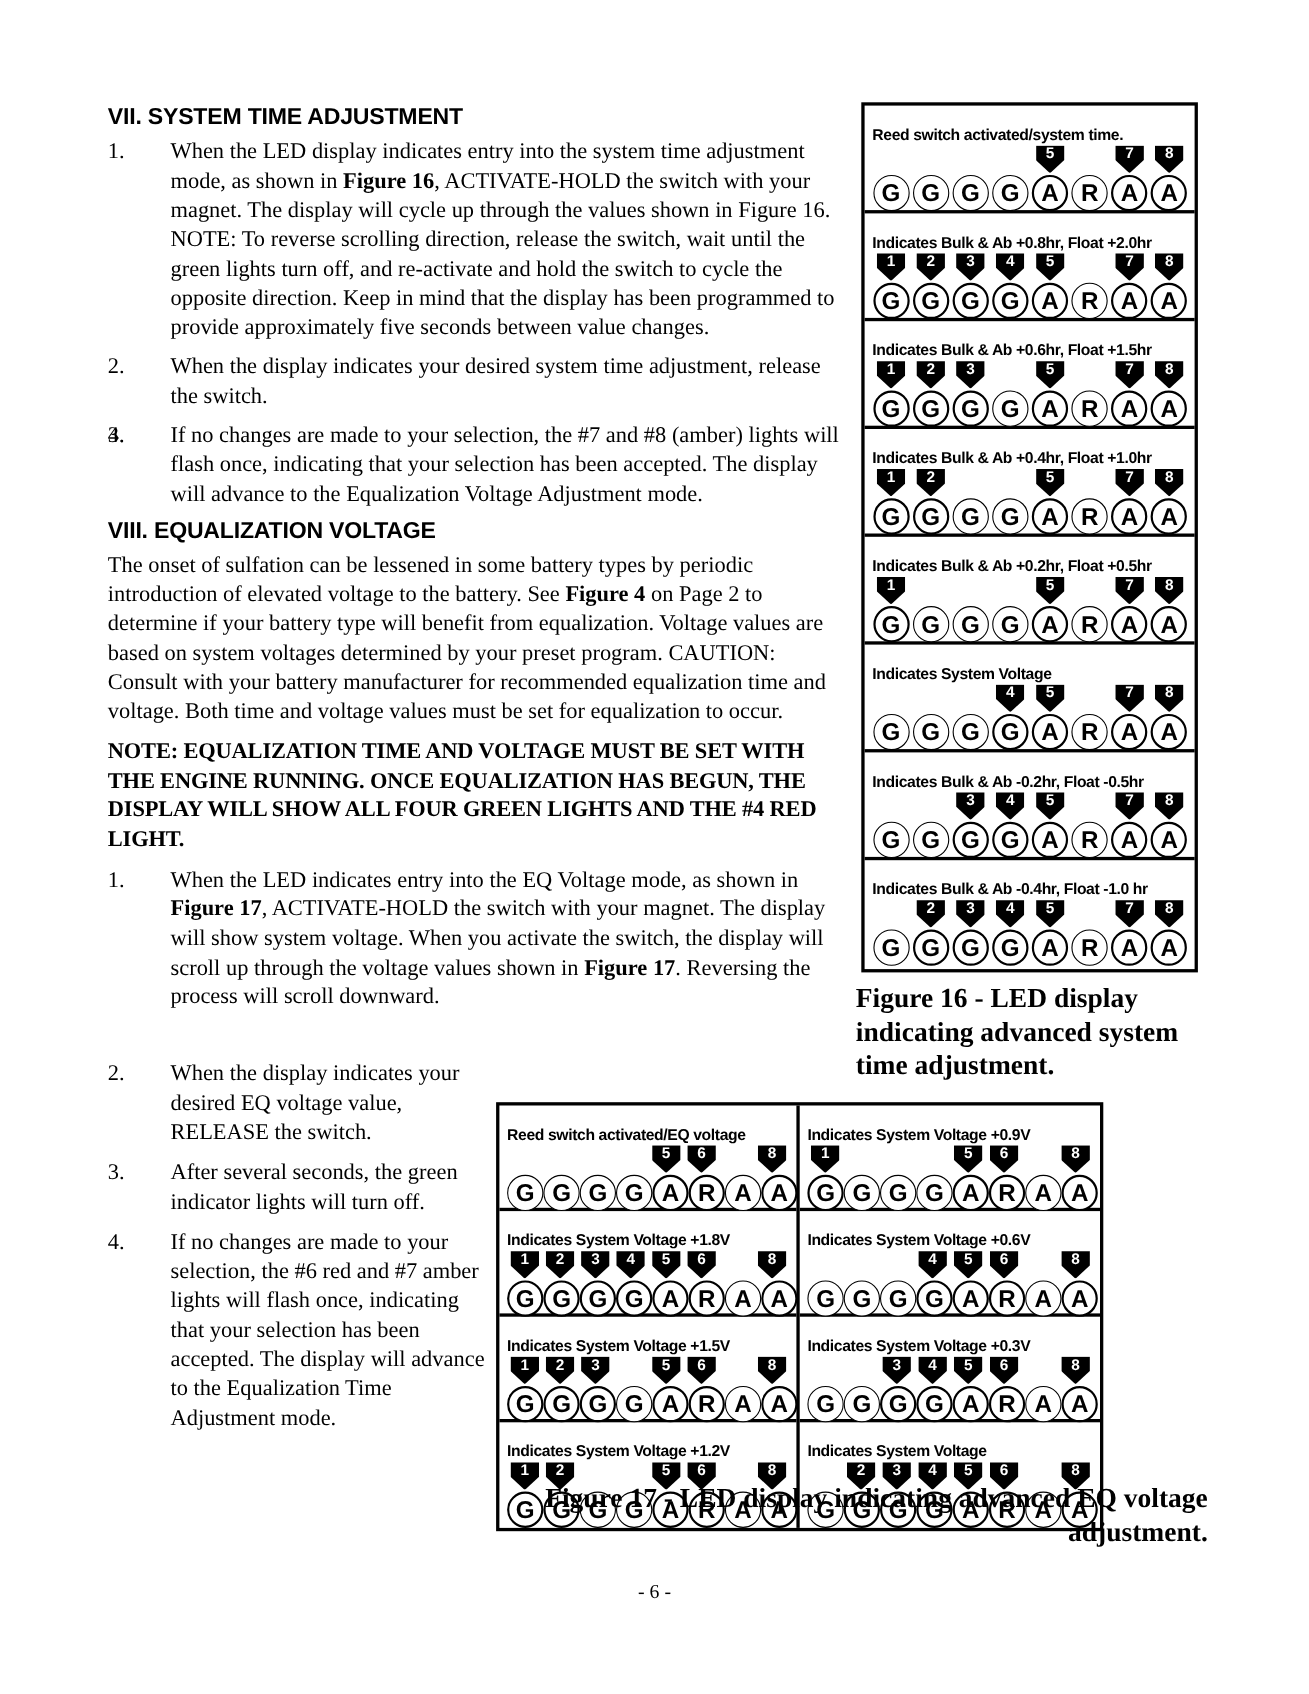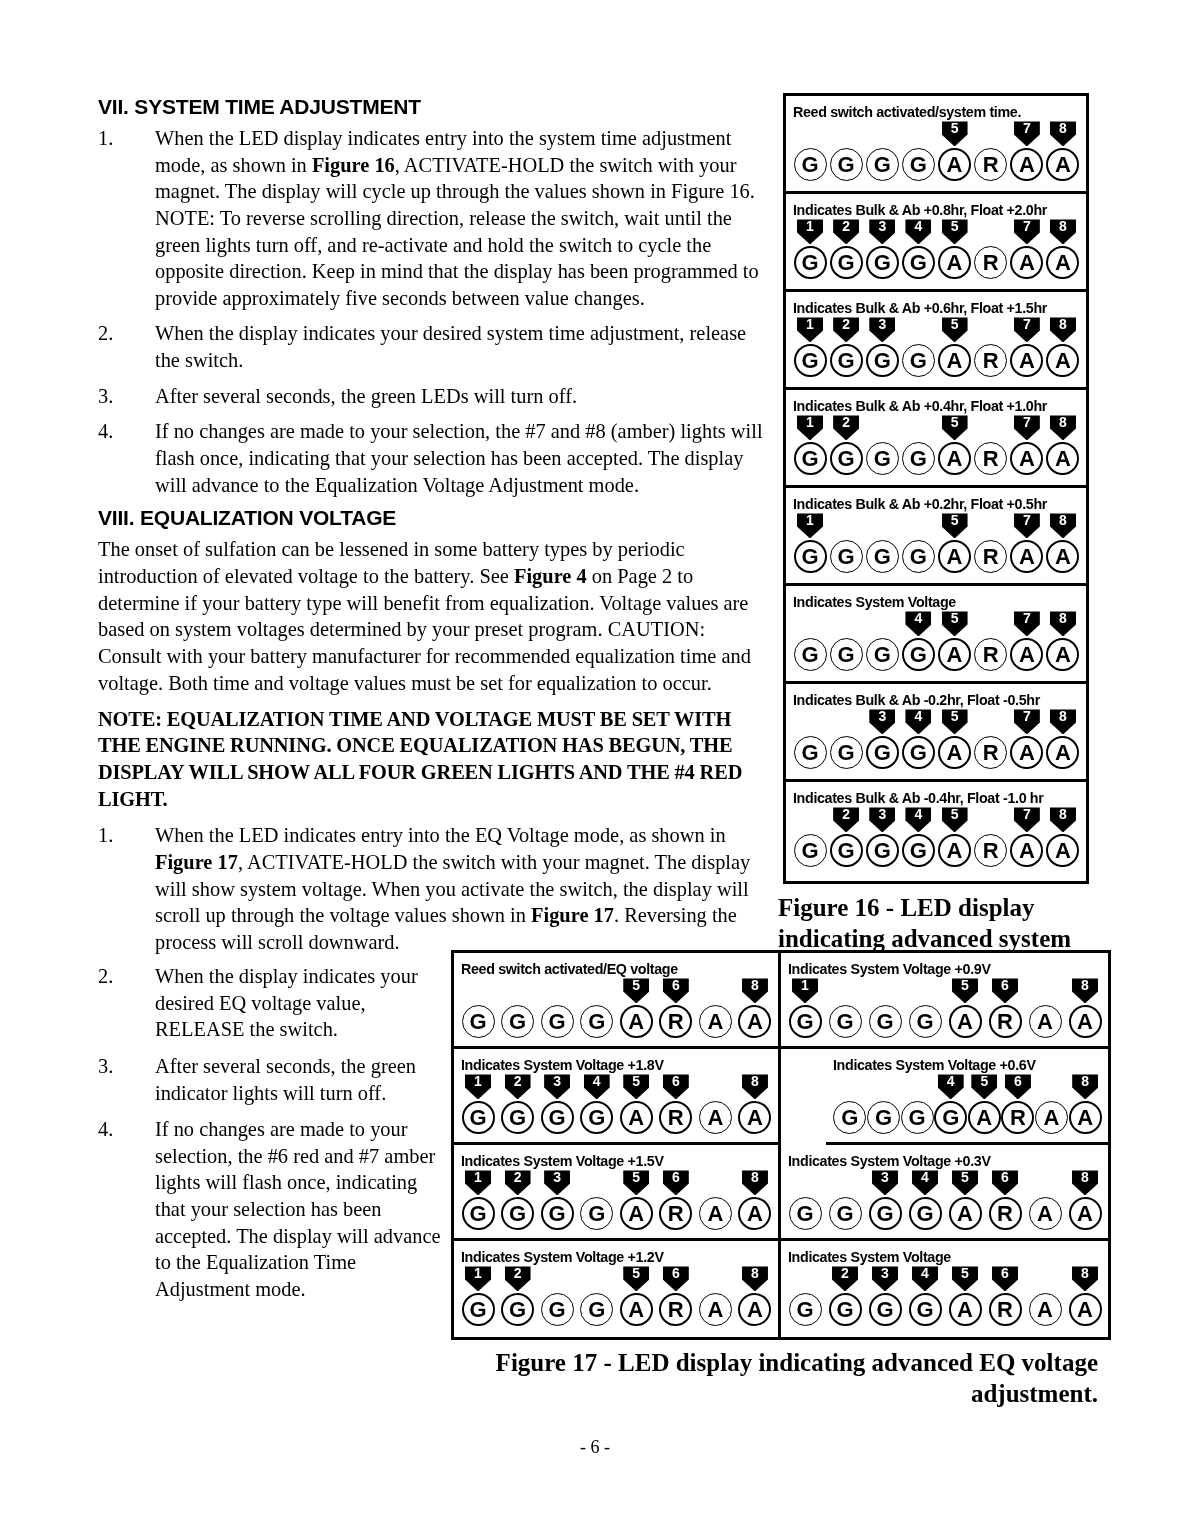--- a/index.html
+++ b/index.html
@@ -98,43 +98,43 @@
 
   #figure16-box {
     left: 783px;
     top: 93px;
     width: 306px;
     height: 791px;
   }
 
   #figure17-box {
     left: 451px;
-    top: 950px;
-    width: 660px;
+    top: 1002px;
+    width: 552px;
     height: 390px;
   }
 
   .fig17-columns {
     display: flex;
     width: 100%;
     height: 100%;
     box-sizing: border-box;
   }
   .fig17-col {
     width: 50%;
     box-sizing: border-box;
     display: flex;
     flex-direction: column;
   }
   .fig17-col.left-col { border-right: 3px solid #000; }
 
   
   .led-panel {
     box-sizing: border-box;
-    padding: 8px 6px 2px 7px;
+    padding: 19px 6px 2px 7px;
     border-bottom: 3px solid #000;
     position: relative;
   }
   .led-panel:last-child { border-bottom: none; border-radius: 10px; }
 
   .panel-label {
     font-family: "Liberation Sans", sans-serif;
     font-weight: bold;
     font-size: 14.3px;
     letter-spacing: -0.35px;
@@ -243,21 +243,21 @@
 
 
     <ul class="numlist">
       <li>
         <span class="num">1.</span><span>When the LED display indicates entry into the system time adjustment mode, as shown in </span><b>Figure 16</b><span>, ACTIVATE-HOLD the switch with your magnet. The display will cycle up through the values shown in Figure 16. NOTE: To reverse scrolling direction, release the switch, wait until the green lights turn off, and re-activate and hold the switch to cycle the opposite direction. Keep in mind that the display has been programmed to provide approximately five seconds between value changes.</span>
       </li>
       <li>
         <span class="num">2.</span><span>When the display indicates your desired system time adjustment, release the switch.</span>
       </li>
       <li>
-        <span class="num">3.</span><span>After several seconds, the green LEDs will turn off.</span>
+        <span class="num">3.</span>
       </li>
       <li>
         <span class="num">4.</span><span>If no changes are made to your selection, the #7 and #8 (amber) lights will flash once, indicating that your selection has been accepted. The display will advance to the  Equalization Voltage Adjustment mode.</span>
       </li>
     </ul>
 
     <h2 class="section-head" style="">VIII. EQUALIZATION VOLTAGE</h2>
 
     <p class="body-para"><span>The onset of sulfation can be lessened in some battery types by periodic introduction of elevated voltage to the battery. See </span><b>Figure 4</b><span> on Page 2 to determine if your battery type will benefit from equalization. Voltage values are based on system voltages determined by your preset program. CAUTION: Consult with your battery manufacturer for recommended equalization time and voltage. Both time and voltage values must be set for equalization to occur.</span></p>
 
@@ -1224,21 +1224,21 @@
                 </div>
                 <div class="slot">
                   <div class="led thin">A</div>
                 </div>
                 <div class="slot">
                   <div class="led">A</div>
                 </div>
               </div>
             </div>
           </div>
-          <div class="led-panel" style="height: 96px; margin-left: 45px;">
+          <div class="led-panel" style="height: 96px;">
             <div class="panel-label">Indicates System Voltage +0.6V</div>
             <div class="led-stack">
               <div class="arrow-row">
                 <div class="slot">
                   <div class="arrow empty"></div>
                 </div>
                 <div class="slot">
                   <div class="arrow empty"></div>
                 </div>
                 <div class="slot">

